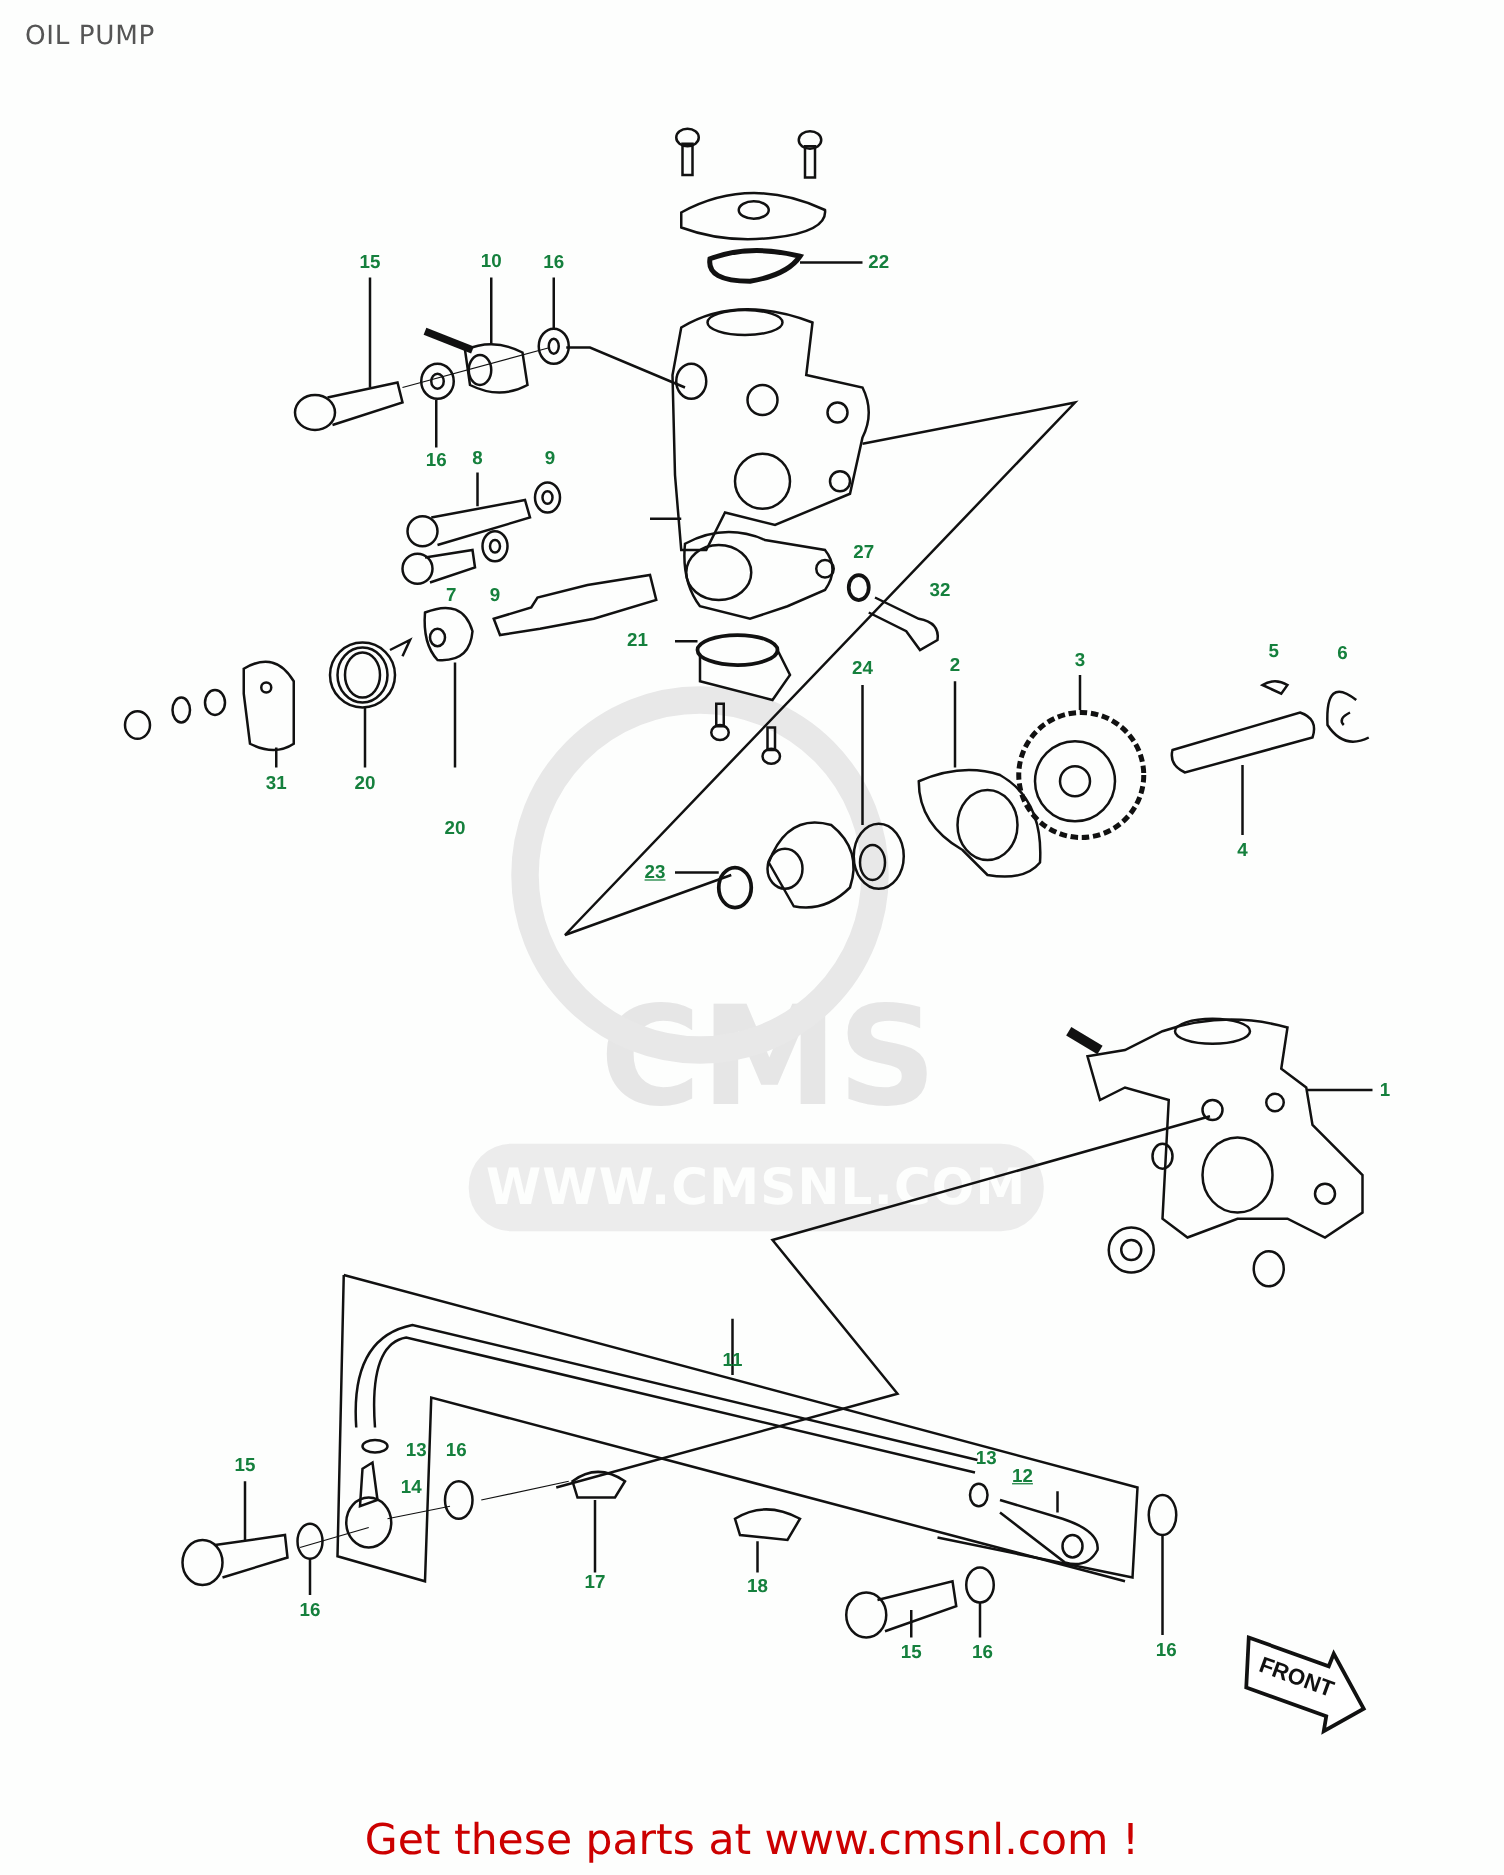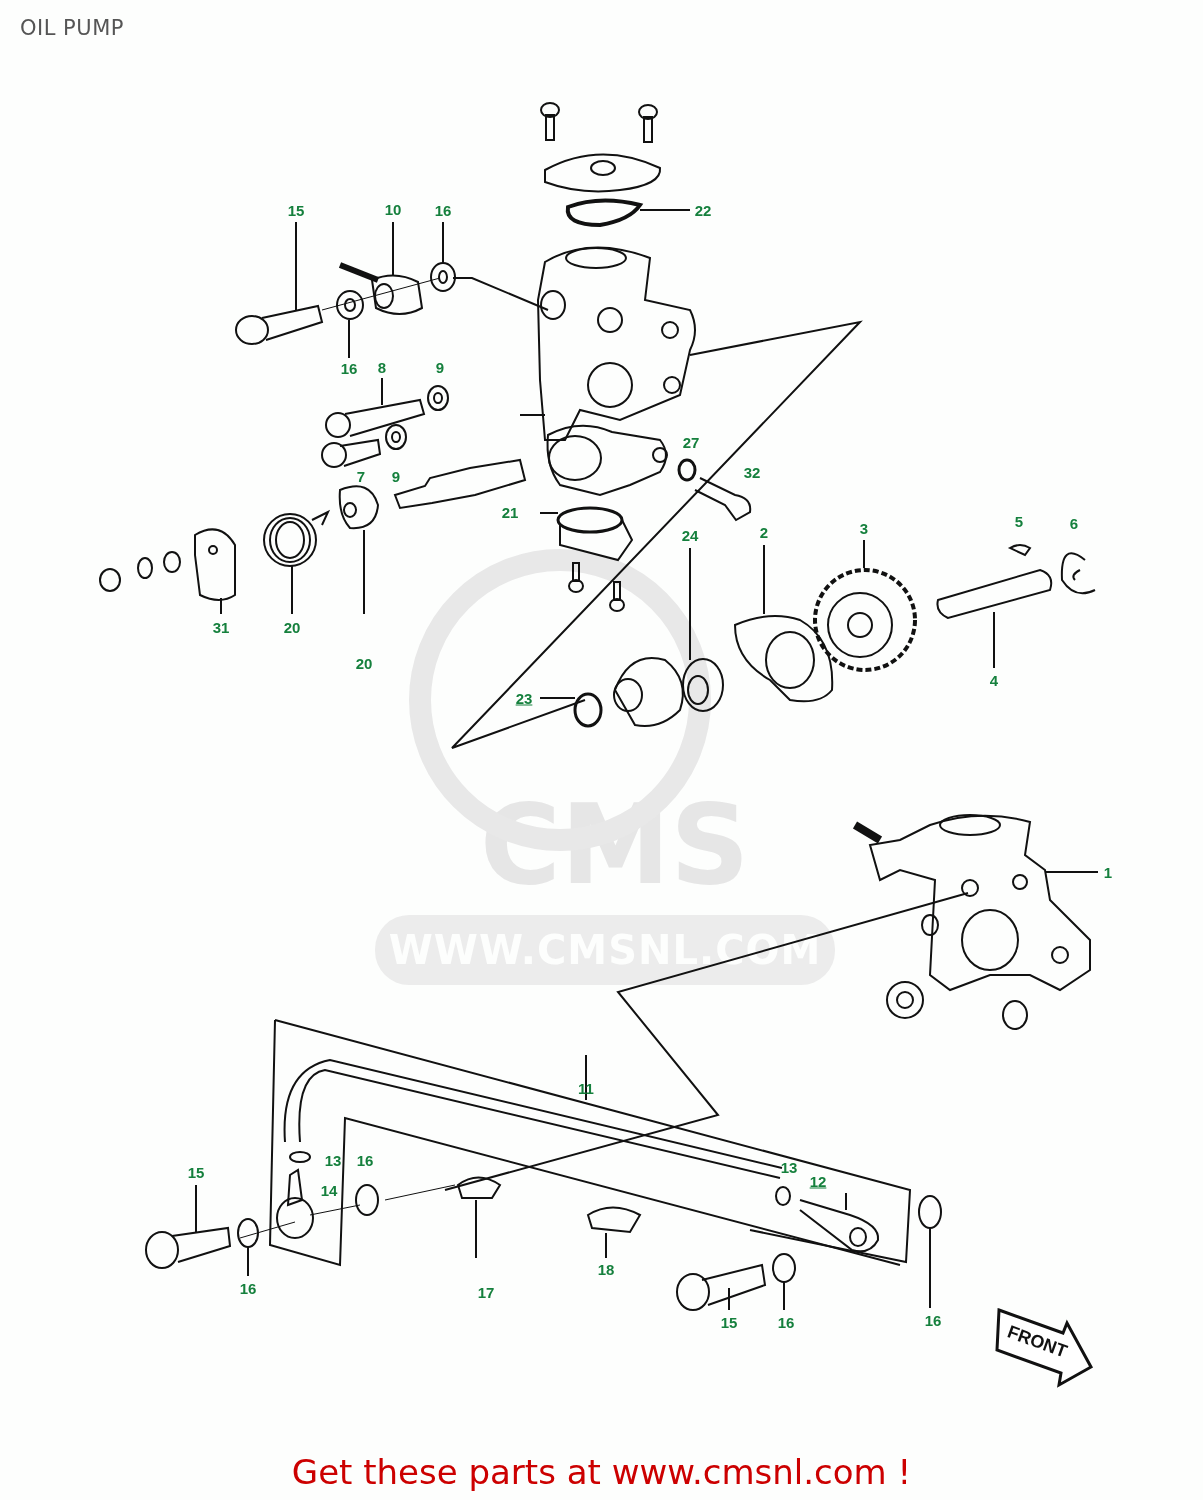--- a/index.html
+++ b/index.html
@@ -226,21 +226,21 @@
     <div class="callout" style="left: 329px; top: 1190px;">14</div>
     <div class="callout" style="left: 296px; top: 210px;">15</div>
     <div class="callout" style="left: 196px; top: 1172px;">15</div>
     <div class="callout" style="left: 729px; top: 1322px;">15</div>
     <div class="callout" style="left: 443px; top: 210px;">16</div>
     <div class="callout" style="left: 349px; top: 368px;">16</div>
     <div class="callout" style="left: 365px; top: 1160px;">16</div>
     <div class="callout" style="left: 248px; top: 1288px;">16</div>
     <div class="callout" style="left: 786px; top: 1322px;">16</div>
     <div class="callout" style="left: 933px; top: 1320px;">16</div>
-    <div class="callout" style="left: 476px; top: 1292px; margin-left: 10px;">17</div>
+    <div class="callout" style="left: 476px; top: 1266px;">17</div>
     <div class="callout" style="left: 606px; top: 1269px;">18</div>
     <div class="callout" style="left: 292px; top: 627px;">20</div>
     <div class="callout" style="left: 364px; top: 627px; margin-top: 36px;">20</div>
     <div class="callout" style="left: 510px; top: 512px;">21</div>
     <div class="callout" style="left: 703px; top: 210px;">22</div>
     <div class="callout" style="left: 524px; top: 698px; text-decoration: underline;">23</div>
     <div class="callout" style="left: 690px; top: 535px;">24</div>
     <div class="callout" style="left: 221px; top: 627px;">31</div>
     <div class="callout" style="left: 752px; top: 472px;">32</div>
     <div class="callout" style="left: 691px; top: 442px;">27</div>

